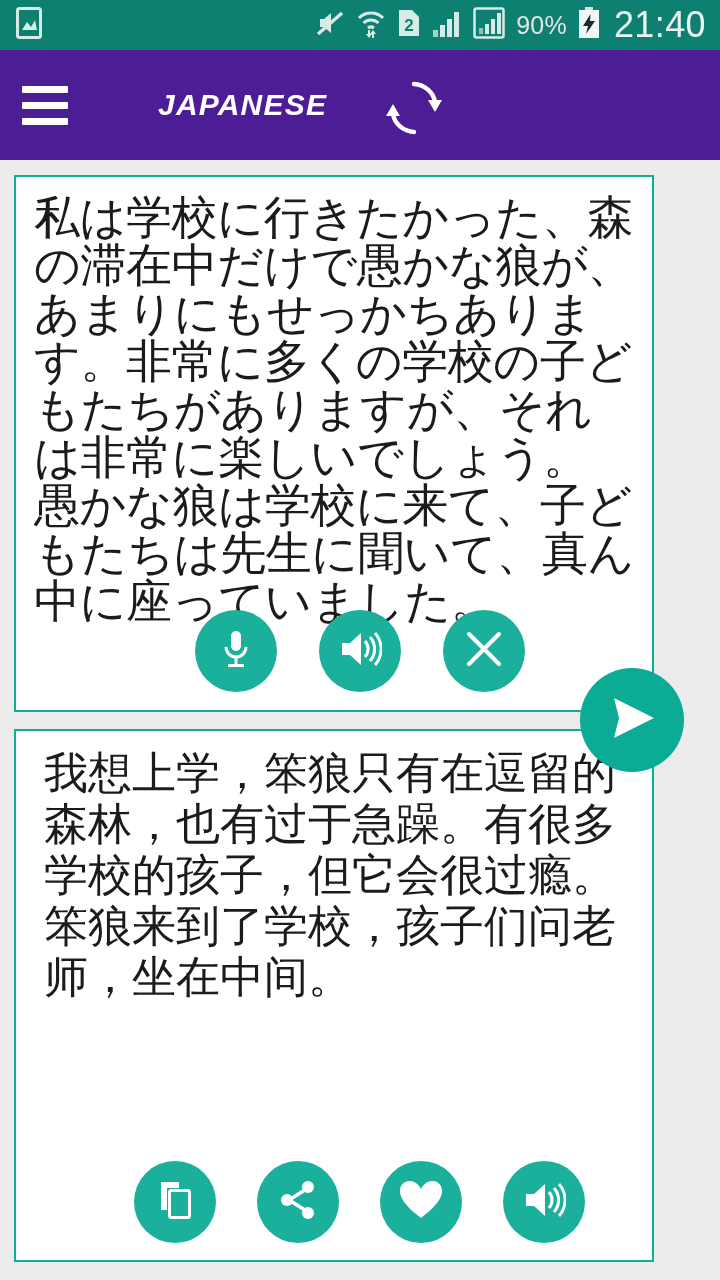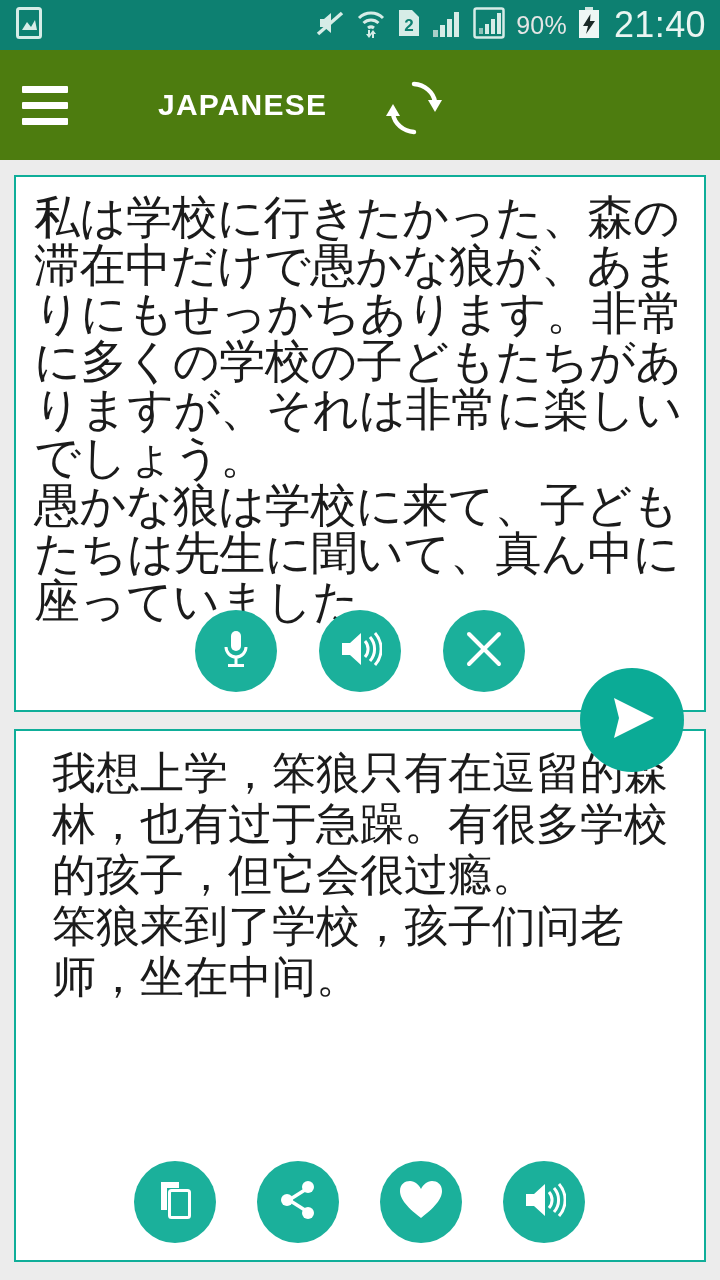--- a/index.html
+++ b/index.html
@@ -38,24 +38,25 @@
     font-size: 36px;
     color: #eaf5f2;
     letter-spacing: 0.4px;
     margin-left: 3px;
     font-family: "Liberation Sans", sans-serif;
   }
 
   
   .appbar {
     height: 110px;
-    background: #4d7c0f;
+    background: #4c1d95;
     display: flex;
     align-items: center;
     position: relative;
+    font-style: italic;
   }
   .hamburger {
     width: 46px;
     margin-left: 22px;
     display: flex;
     flex-direction: column;
     gap: 9px;
     cursor: pointer;
   }
   .hamburger span {
@@ -87,21 +88,21 @@
     top: 28px;
     width: 66px;
     height: 60px;
     cursor: pointer;
   }
 
   
   .card {
     position: absolute;
     left: 14px;
-    width: 692px;
+    width: 640px;
     background: #ffffff;
     border: 2px solid #0fae99;
     box-sizing: border-box;
     overflow: hidden;
   }
   #card-source { top: 175px; height: 537px; }
   #card-target { top: 729px; height: 533px; }
 
   .src-text {
     font-size: 46px;
@@ -109,21 +110,21 @@
     color: #1b1b1b;
     padding: 16px 14px 0 18px;
     white-space: pre-line;
     word-break: break-all;
     letter-spacing: -0.5px;
   }
   .tgt-text {
     font-size: 44px;
     line-height: 51px;
     color: #1b1b1b;
-    padding: 16px 14px 0 36px;
+    padding: 16px 14px 0 28px;
     white-space: pre-line;
     word-break: break-all;
     letter-spacing: 0px;
   }
 
   
   .fab-row {
     position: absolute;
     display: flex;
     align-items: center;

